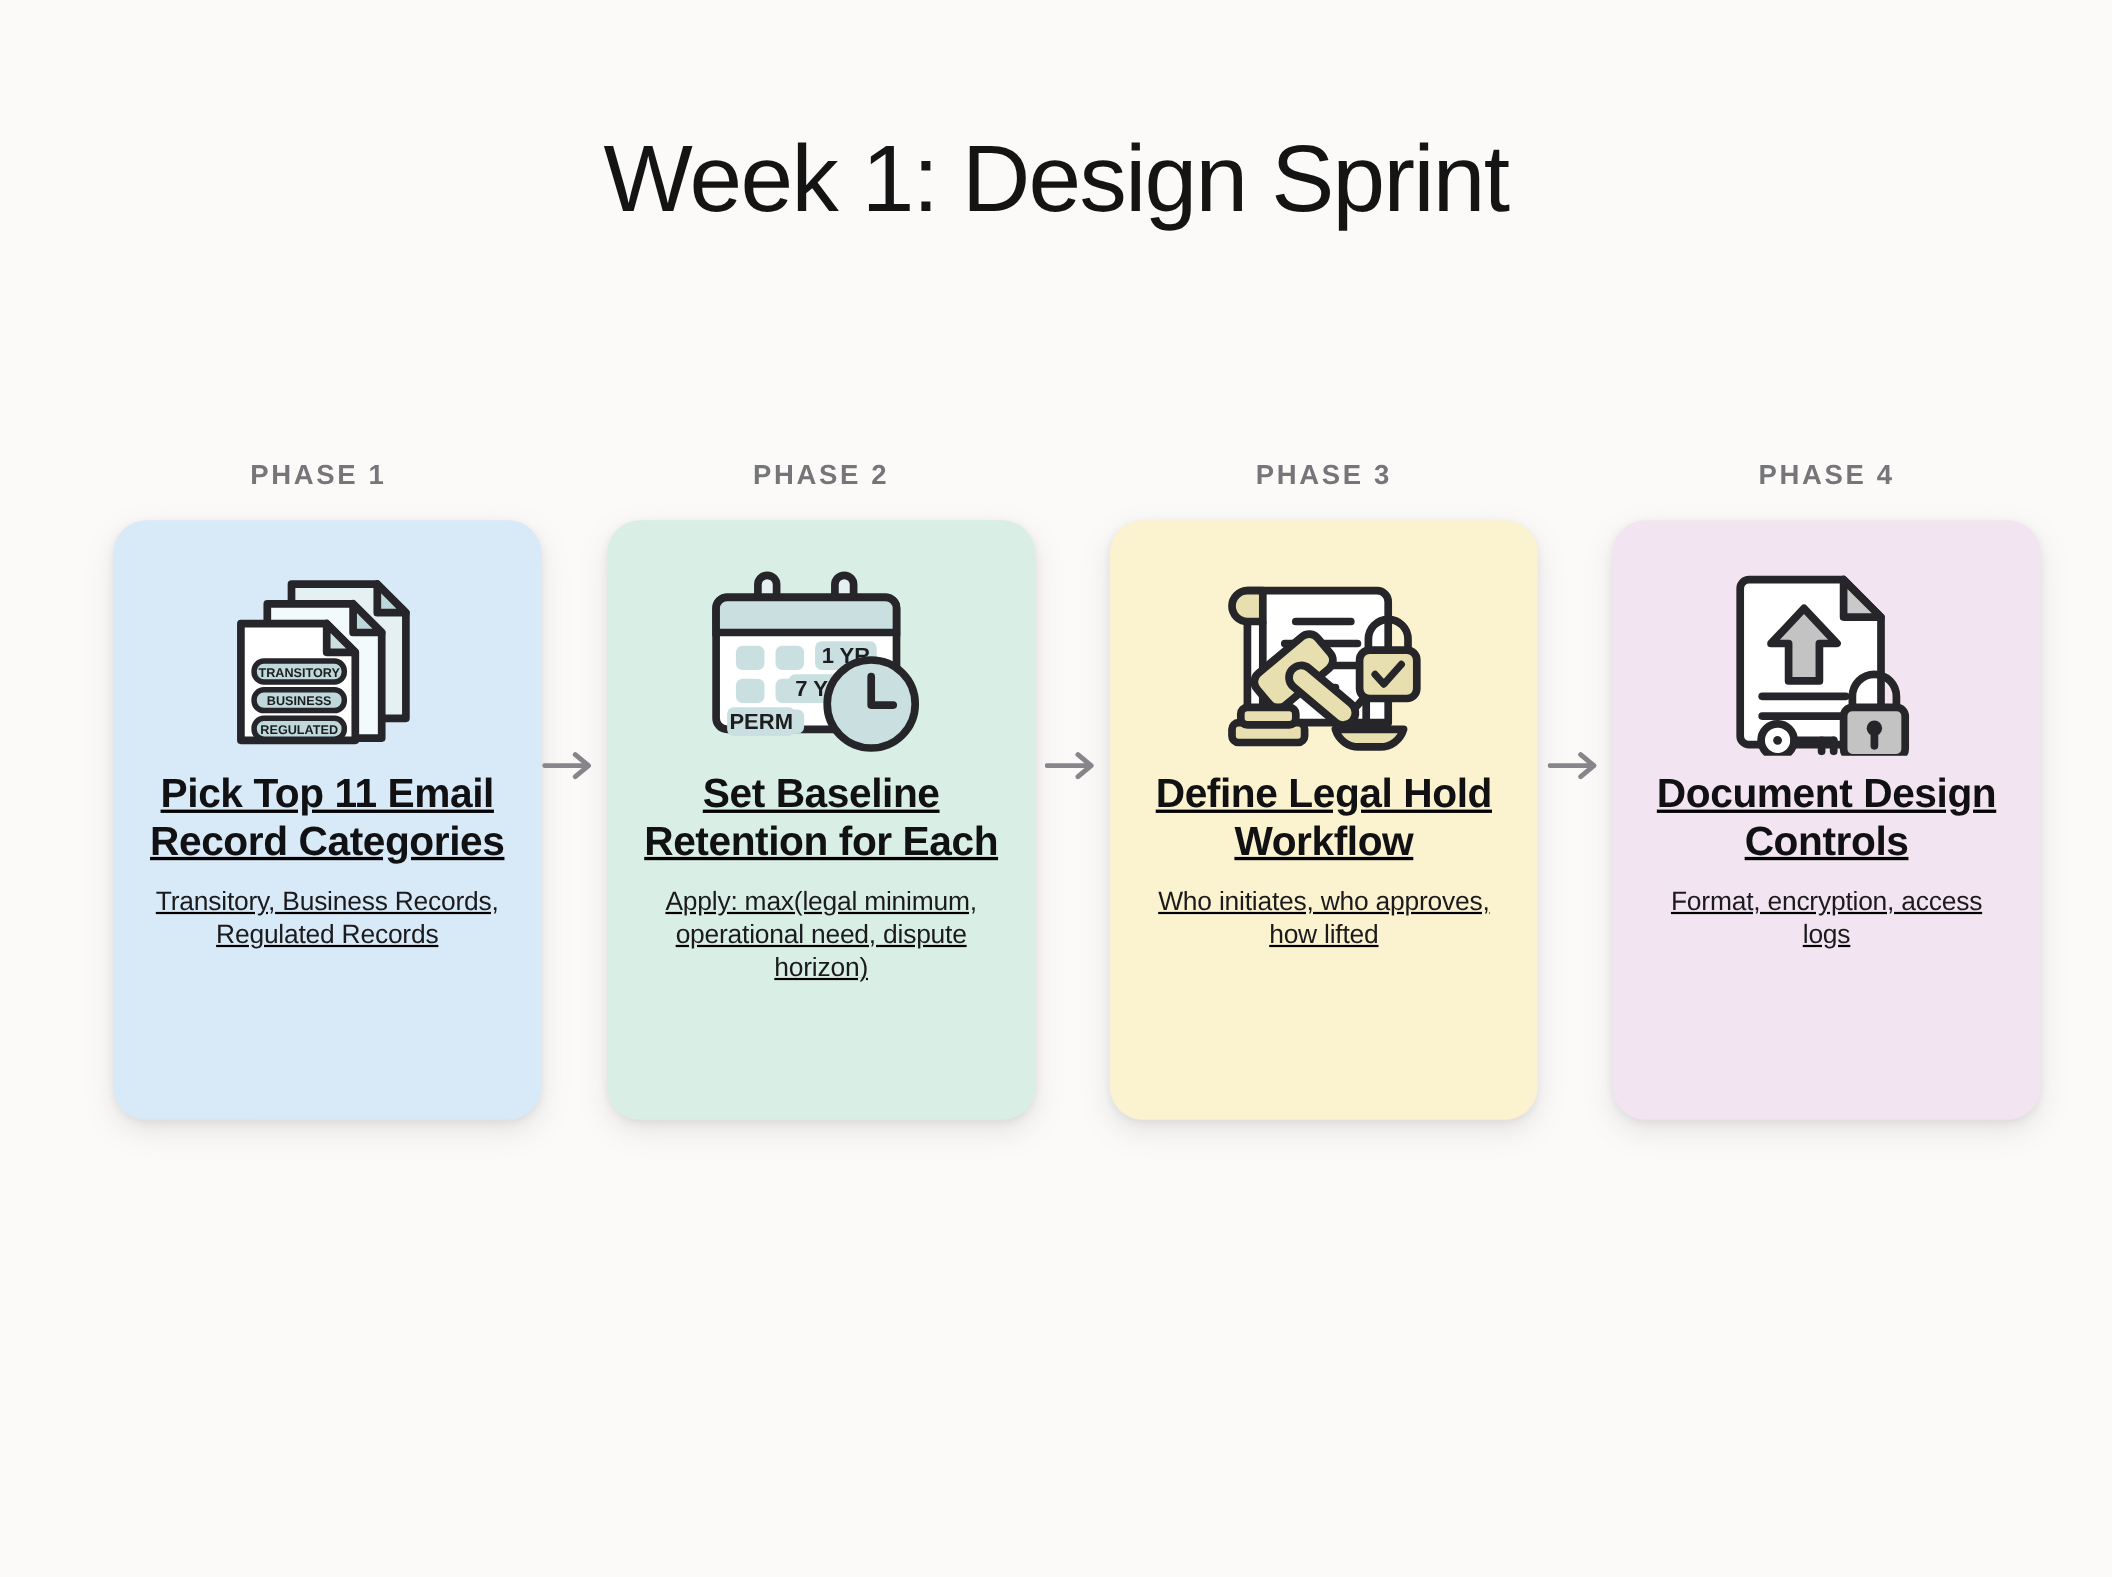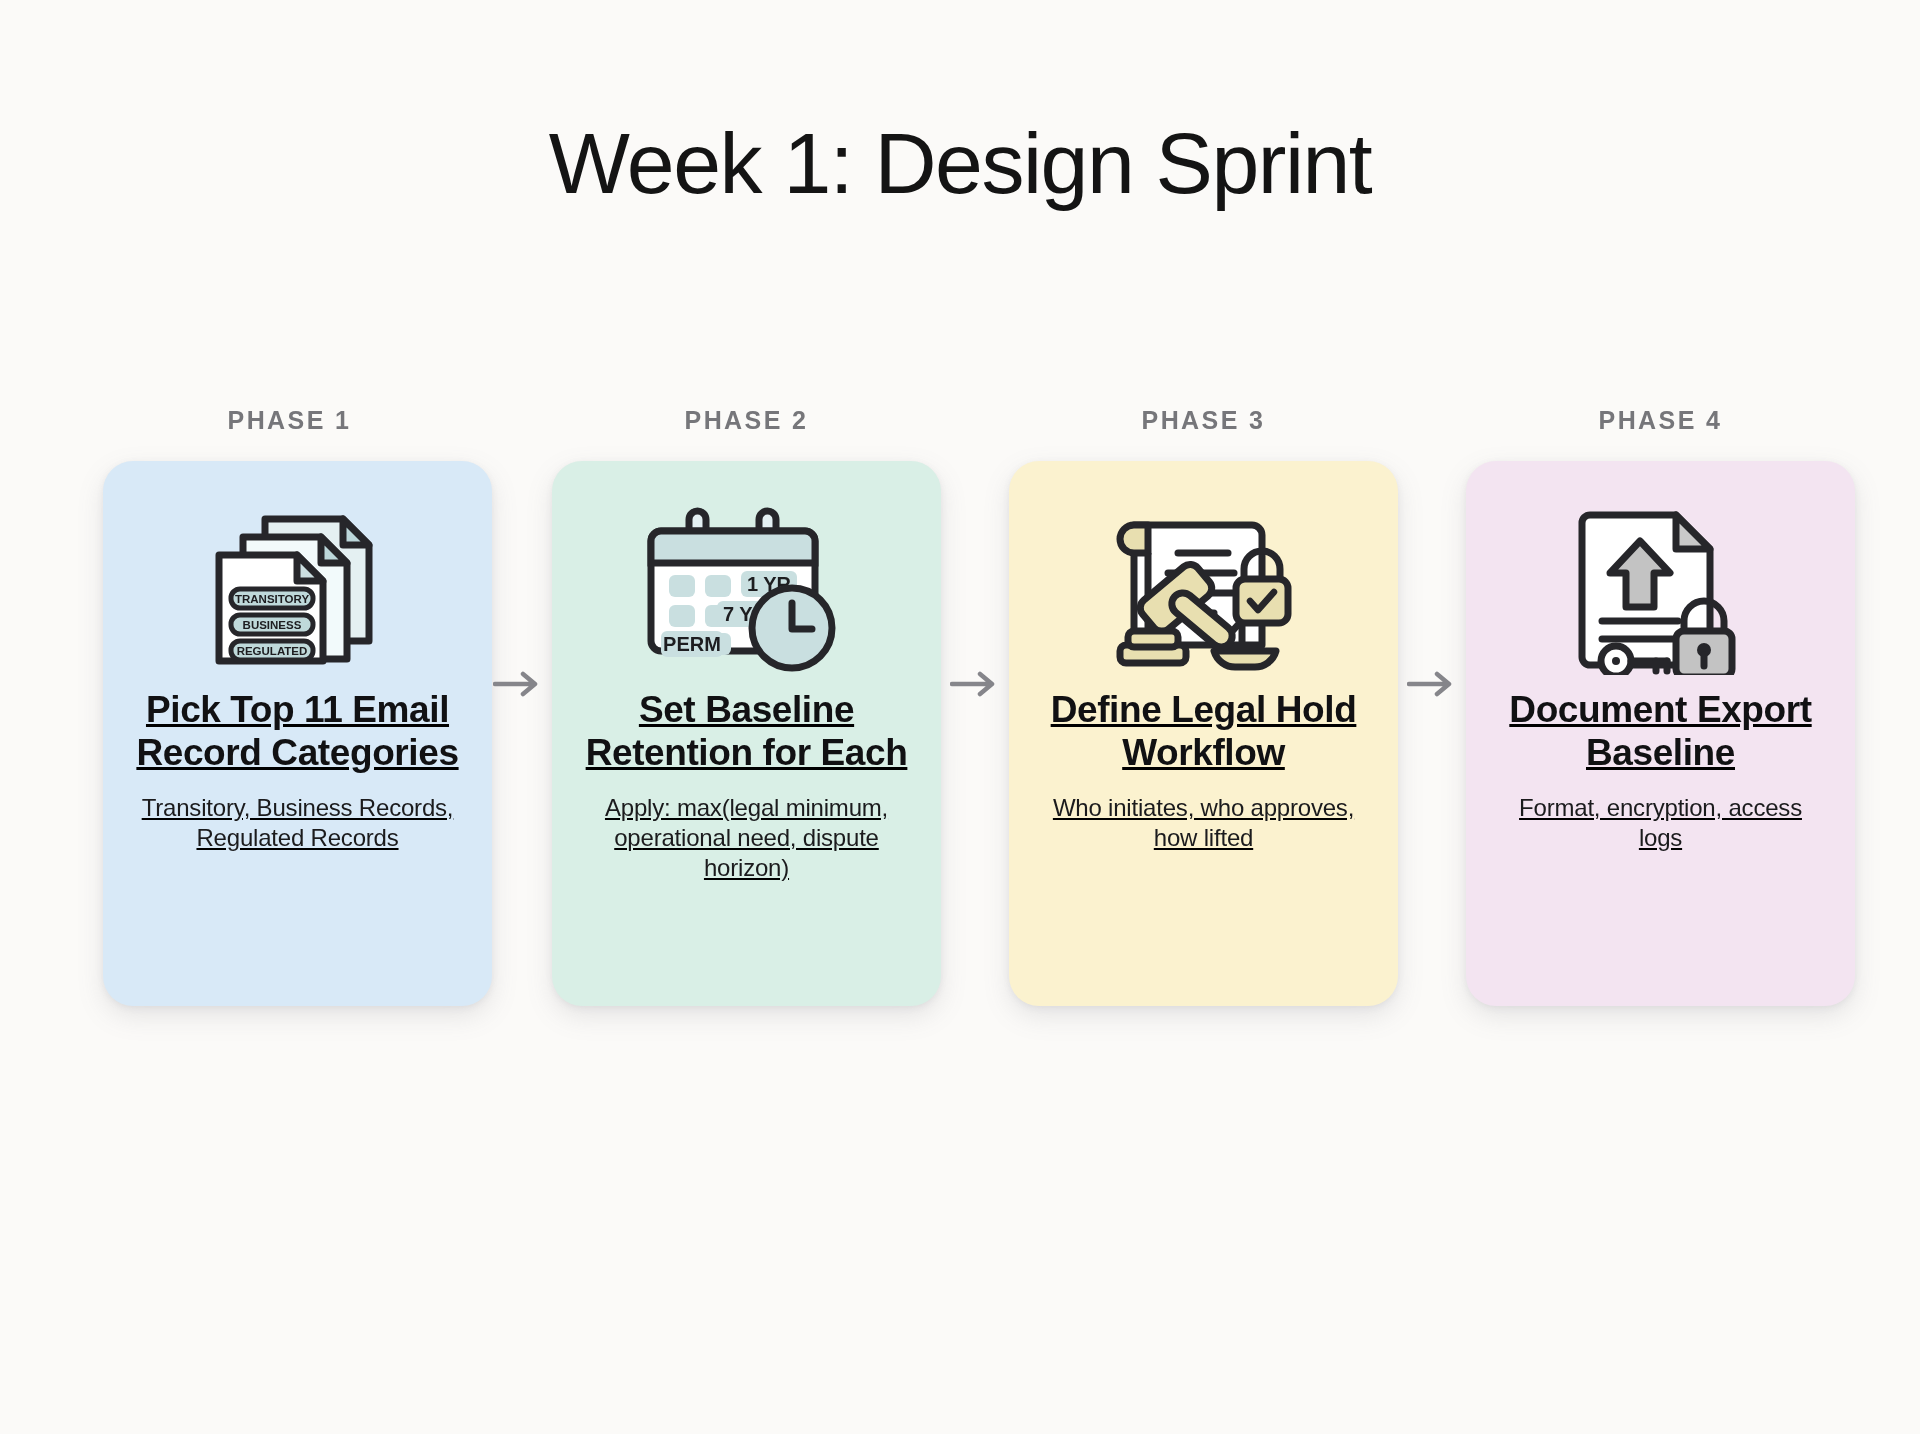--- a/index.html
+++ b/index.html
@@ -29,21 +29,21 @@
     font-size: 86px;
     font-weight: 400;
     letter-spacing: -1.5px;
     color: #141414;
     line-height: 1.05;
   }
 
   
   .flow {
     position: absolute;
-    top: 406px;
+    top: 418px;
     left: 95px;
     width: 1760px;
     display: flex;
     align-items: flex-start;
   }
 
   .col {
     width: 389px;
     display: flex;
     flex-direction: column;
@@ -274,19 +274,19 @@
               <path d="M90 156 v10"></path>
               <path d="M101 156 v10"></path>
             </g>
 
             <path d="M118 128 v-12 a20 20 0 0 1 40 0 v12" fill="none" stroke="#26262a" stroke-width="7" stroke-linecap="round"></path>
             <rect x="110" y="126" width="56" height="46" rx="8" fill="#c3c3c3" stroke="#26262a" stroke-width="7"></rect>
             <circle cx="138" cy="145" r="7" fill="#26262a"></circle>
             <path d="M138 150 v11" stroke="#26262a" stroke-width="7" stroke-linecap="round"></path>
           </svg>
         </div>
-        <div class="card-title">Document Export Baseline</div>
+        <div class="card-title">Document Design Controls</div>
         <div class="card-desc">Format, encryption, access logs</div>
       </div>
     </div>
 
   </div>
 </div>
 
 </body></html>

